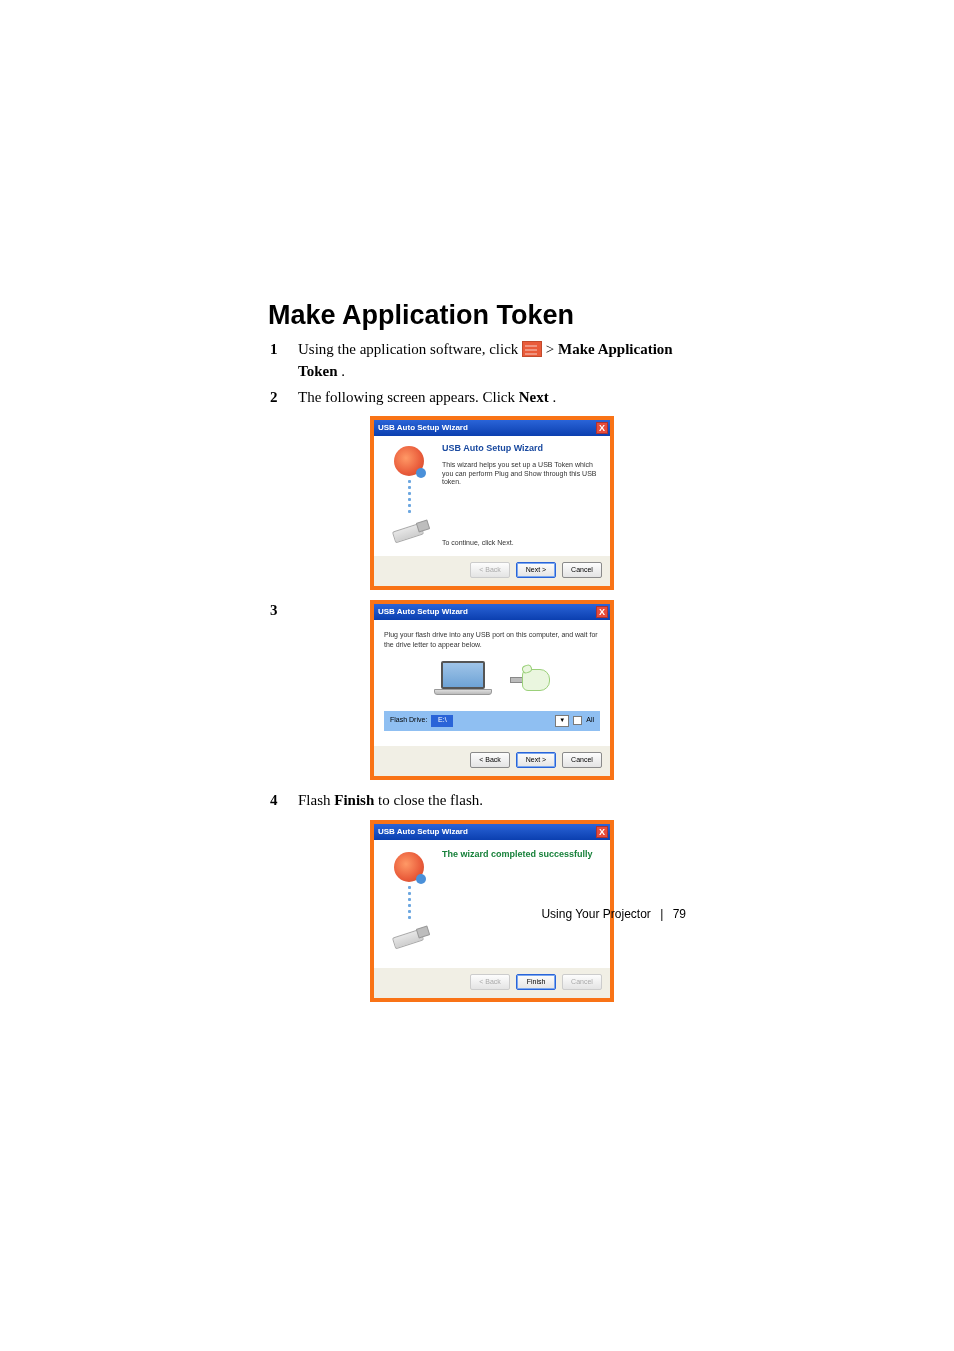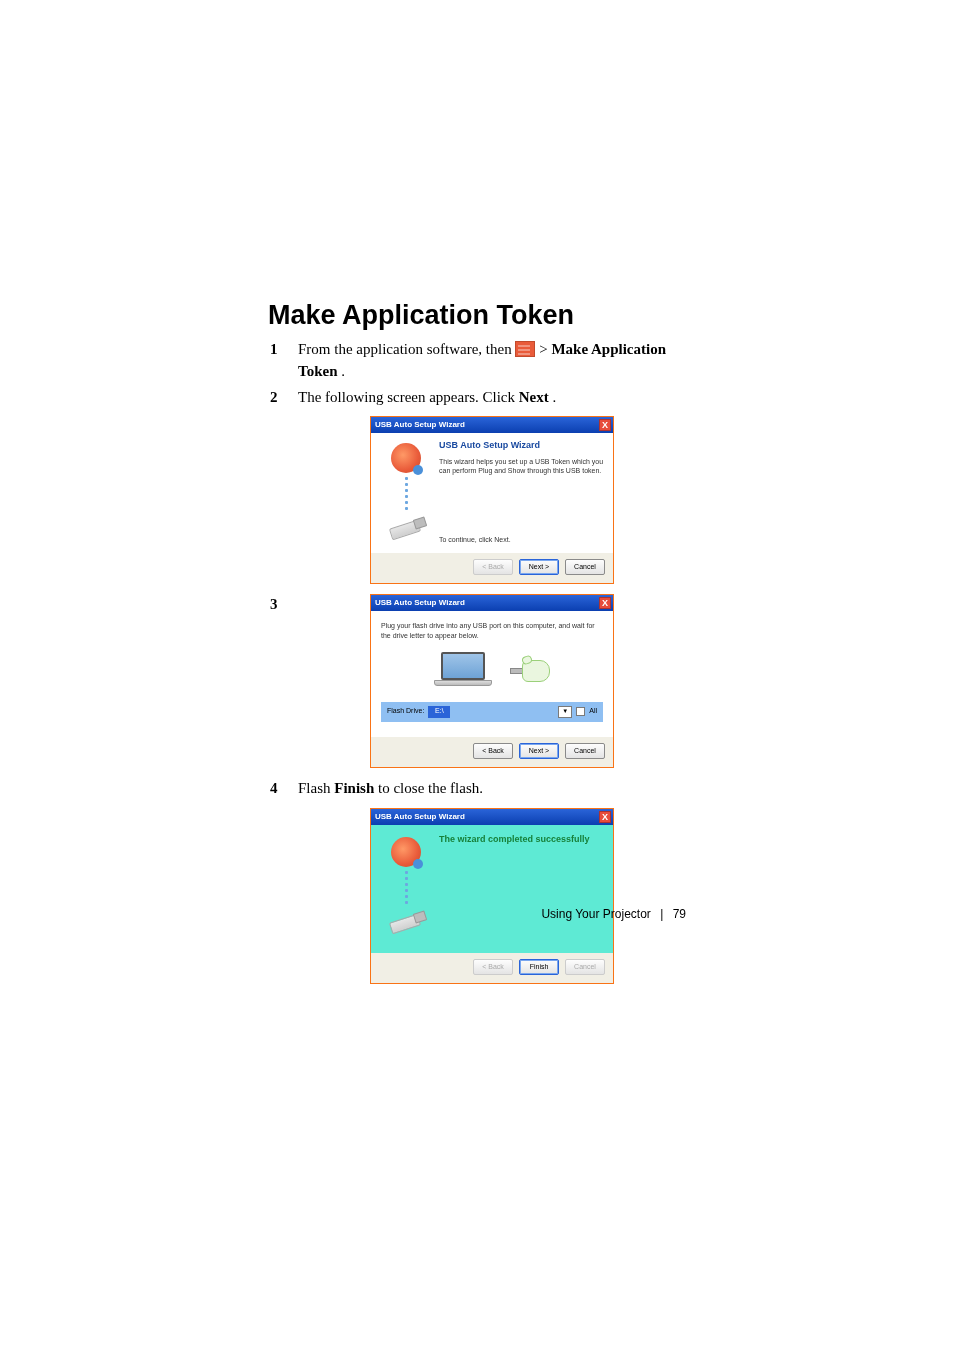--- a/index.html
+++ b/index.html
@@ -10,21 +10,21 @@
   ol.steps { list-style: none; padding-left: 30px; }
   ol.steps > li { font-size: 15px; line-height: 1.45; margin-bottom: 4px; position: relative; }
   ol.steps > li .num { position: absolute; left: -28px; top: 0; font-size: 15px; font-weight: bold; font-family: Georgia, serif; }
   .step-text { display: inline; }
   .icon-inline { display: inline-block; width: 20px; height: 16px; background: #e95b3a; vertical-align: -3px; border: 1px solid #c24a2c; position: relative; }
   .icon-inline::before { content: ""; position: absolute; left: 4px; top: 3px; width: 10px; height: 2px; background: #fff; box-shadow: 0 4px 0 #fff, 0 8px 0 #fff; opacity: .35; }
   .icon-inline::after { content: ""; position: absolute; left: 2px; top: 3px; width: 2px; height: 2px; background: #fff; box-shadow: 0 4px 0 #fff, 0 8px 0 #fff; opacity: .35; }
   .bold { font-weight: bold; }
 
   
-  .wizard { width: 244px; margin: 8px auto 10px; border: 1px solid #f97316; background: #f1efe5; font-family: Tahoma, Arial, sans-serif; font-size: 8px; color: #000; }
+  .wizard { width: 244px; margin: 8px auto 10px; border: 4px solid #f97316; background: #f1efe5; font-family: Tahoma, Arial, sans-serif; font-size: 8px; color: #000; }
   .wizard .titlebar { height: 16px; background: linear-gradient(#2a64d8,#0b3fb0); color: #fff; display: flex; align-items: center; justify-content: space-between; padding: 0 2px 0 4px; font-size: 8px; font-weight: bold; }
   .wizard .titlebar .close { width: 12px; height: 12px; background: #e74c3c; color: #fff; display: flex; align-items: center; justify-content: center; font-size: 9px; border: 1px solid #a33; line-height: 1; }
   .wizard .body { padding: 6px 8px 4px; background: #fff; min-height: 120px; position: relative; }
   .wizard .wiz-heading { color: #1a4aa0; font-weight: bold; font-size: 9px; margin-bottom: 6px; }
   .wizard .wiz-desc { font-size: 7px; color: #333; line-height: 1.2; }
   .wizard .wiz-cont { font-size: 7px; color: #333; position: absolute; left: 68px; bottom: 8px; }
   .wizard .sidegfx { position: absolute; left: 8px; top: 6px; width: 54px; height: 118px; }
   .gear { width: 30px; height: 30px; border-radius: 50%; background: radial-gradient(circle at 40% 40%, #ff9966, #e95b3a 60%, #c24a2c); position: relative; margin: 4px auto 0; }
   .gear::after { content: ""; position: absolute; right: -2px; bottom: -2px; width: 10px; height: 10px; border-radius: 50%; background: #4a90d9; }
   .dots { width: 4px; margin: 4px auto; }
@@ -51,38 +51,38 @@
   .hand .usbmini { width: 14px; height: 6px; background: #bbb; border: 1px solid #888; position: absolute; left: 0; top: 16px; }
   .flashrow { display: flex; align-items: center; gap: 4px; font-size: 7px; background: #8fbff2; padding: 4px 6px; }
   .flashrow .lbl { color: #000; }
   .flashrow .sel { flex: 0 0 22px; height: 12px; background: #2a64d8; color: #fff; display: flex; align-items: center; justify-content: center; font-size: 7px; }
   .flashrow .gap { flex: 1; }
   .flashrow .dd { width: 14px; height: 12px; background: #fff; border: 1px solid #7a7a7a; display: flex; align-items: center; justify-content: center; font-size: 6px; }
   .flashrow .chk { width: 9px; height: 9px; background: #fff; border: 1px solid #7a7a7a; }
   .flashrow .all { color: #000; }
 
   
-  .wiz3-body { background: #5eead4; min-height: 128px; position: relative; padding-left: 68px; padding-top: 8px; padding-right: 8px; }
+  .wiz3-body { background: #ffffff; min-height: 128px; position: relative; padding-left: 68px; padding-top: 8px; padding-right: 8px; }
   .wiz3-body .done { color: #17813a; font-weight: bold; font-size: 9px; }
 
   .footer { position: absolute; right: 268px; bottom: 140px; font-size: 12px; font-family: Arial, Helvetica, sans-serif; color: #000; }
   .footer .sep { margin: 0 6px; color: #000; }
   .footer .pg { font-weight: normal; }
 </style>
 </head>
 <body>
 
 <div class="page">
   <div class="heading">Make Application Token</div>
 
   <ol class="steps">
     <li>
       <span class="num">1</span>
       <span class="step-text">
-        <span>From the application software, then </span>
+        <span>Using the application software, click </span>
         <span class="icon-inline"></span>
         <span> &gt; </span>
         <span class="bold">Make Application Token</span>
         <span>.</span>
       </span>
     </li>
 
     <li>
       <span class="num">2</span>
       <span class="step-text">

